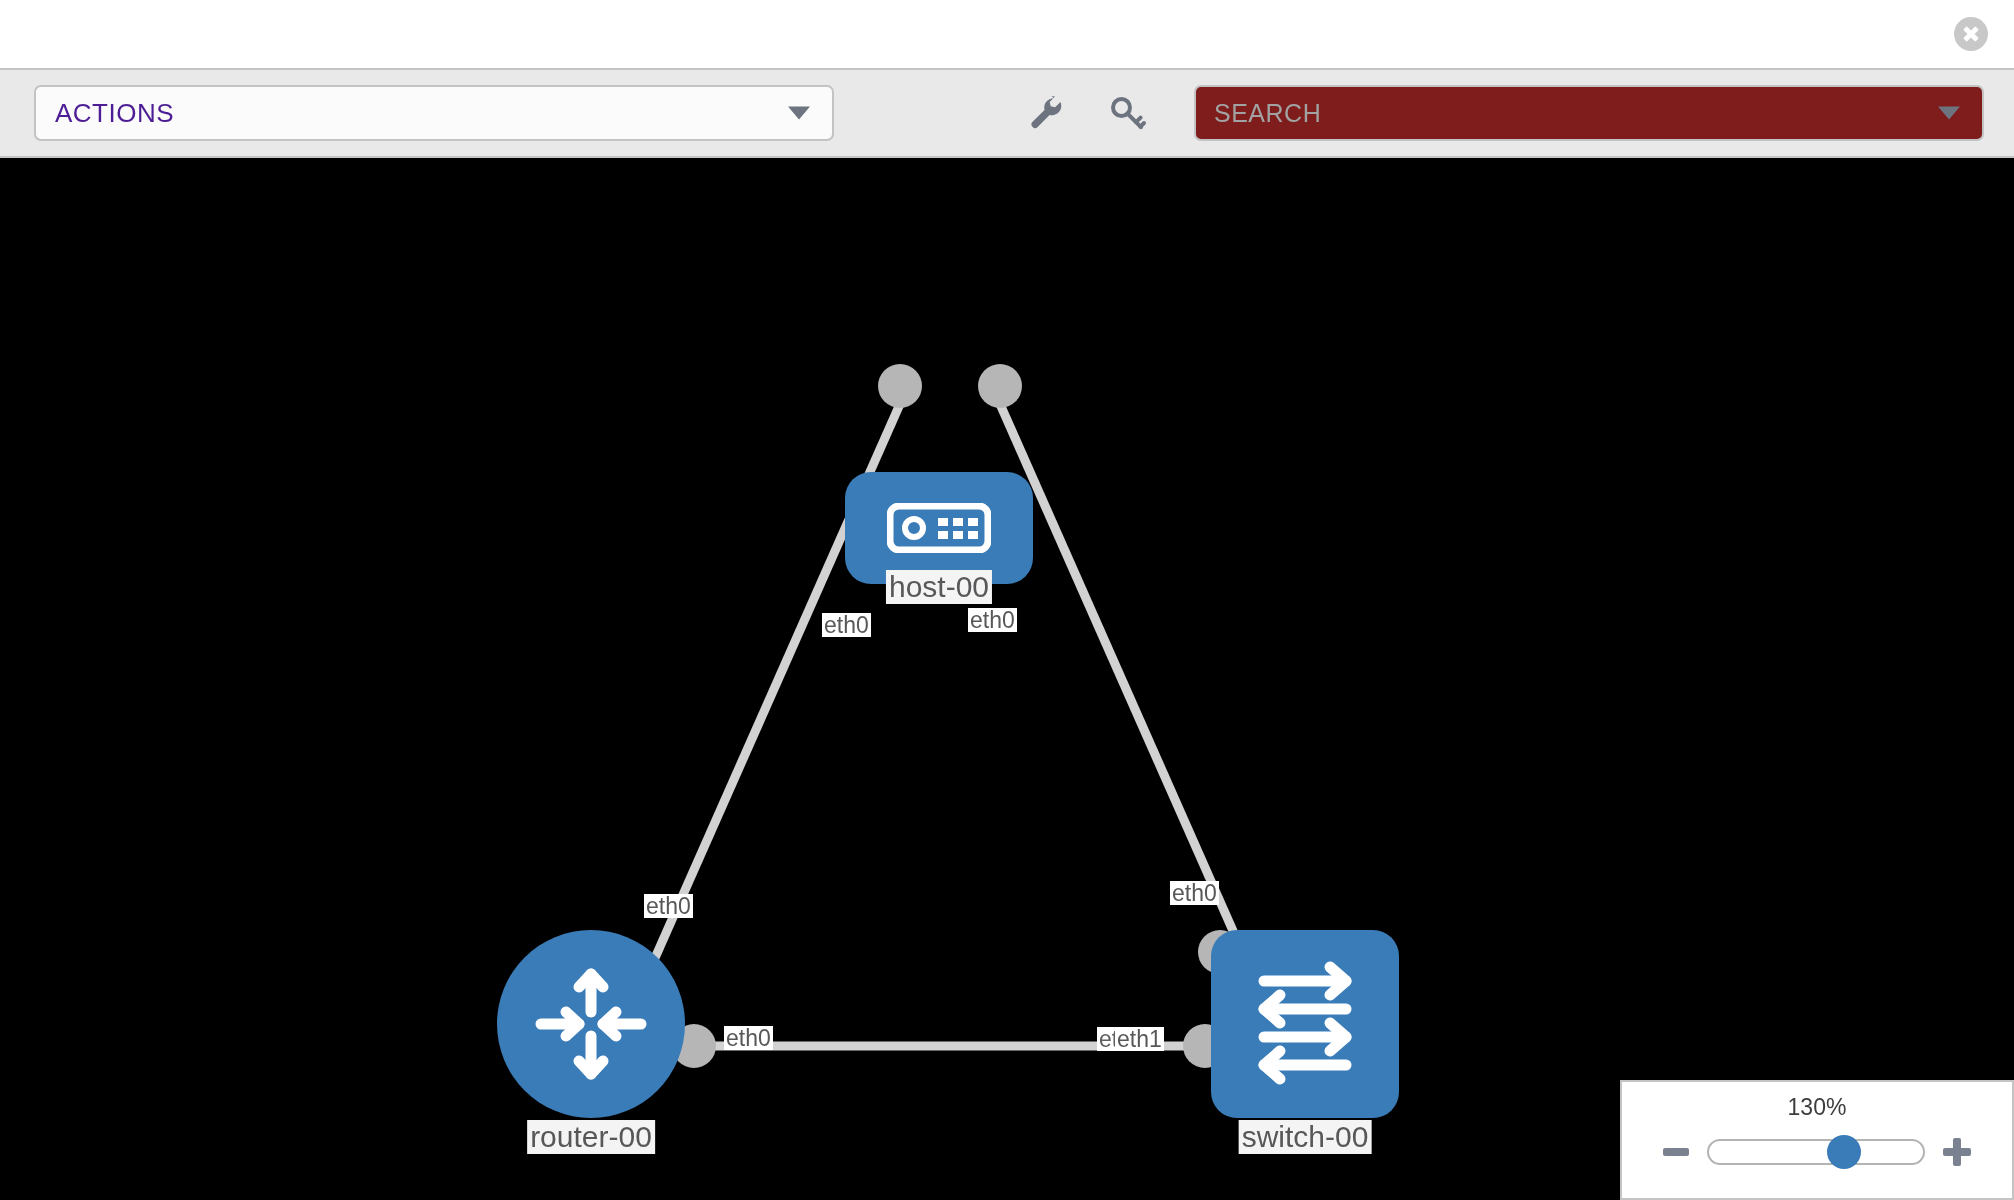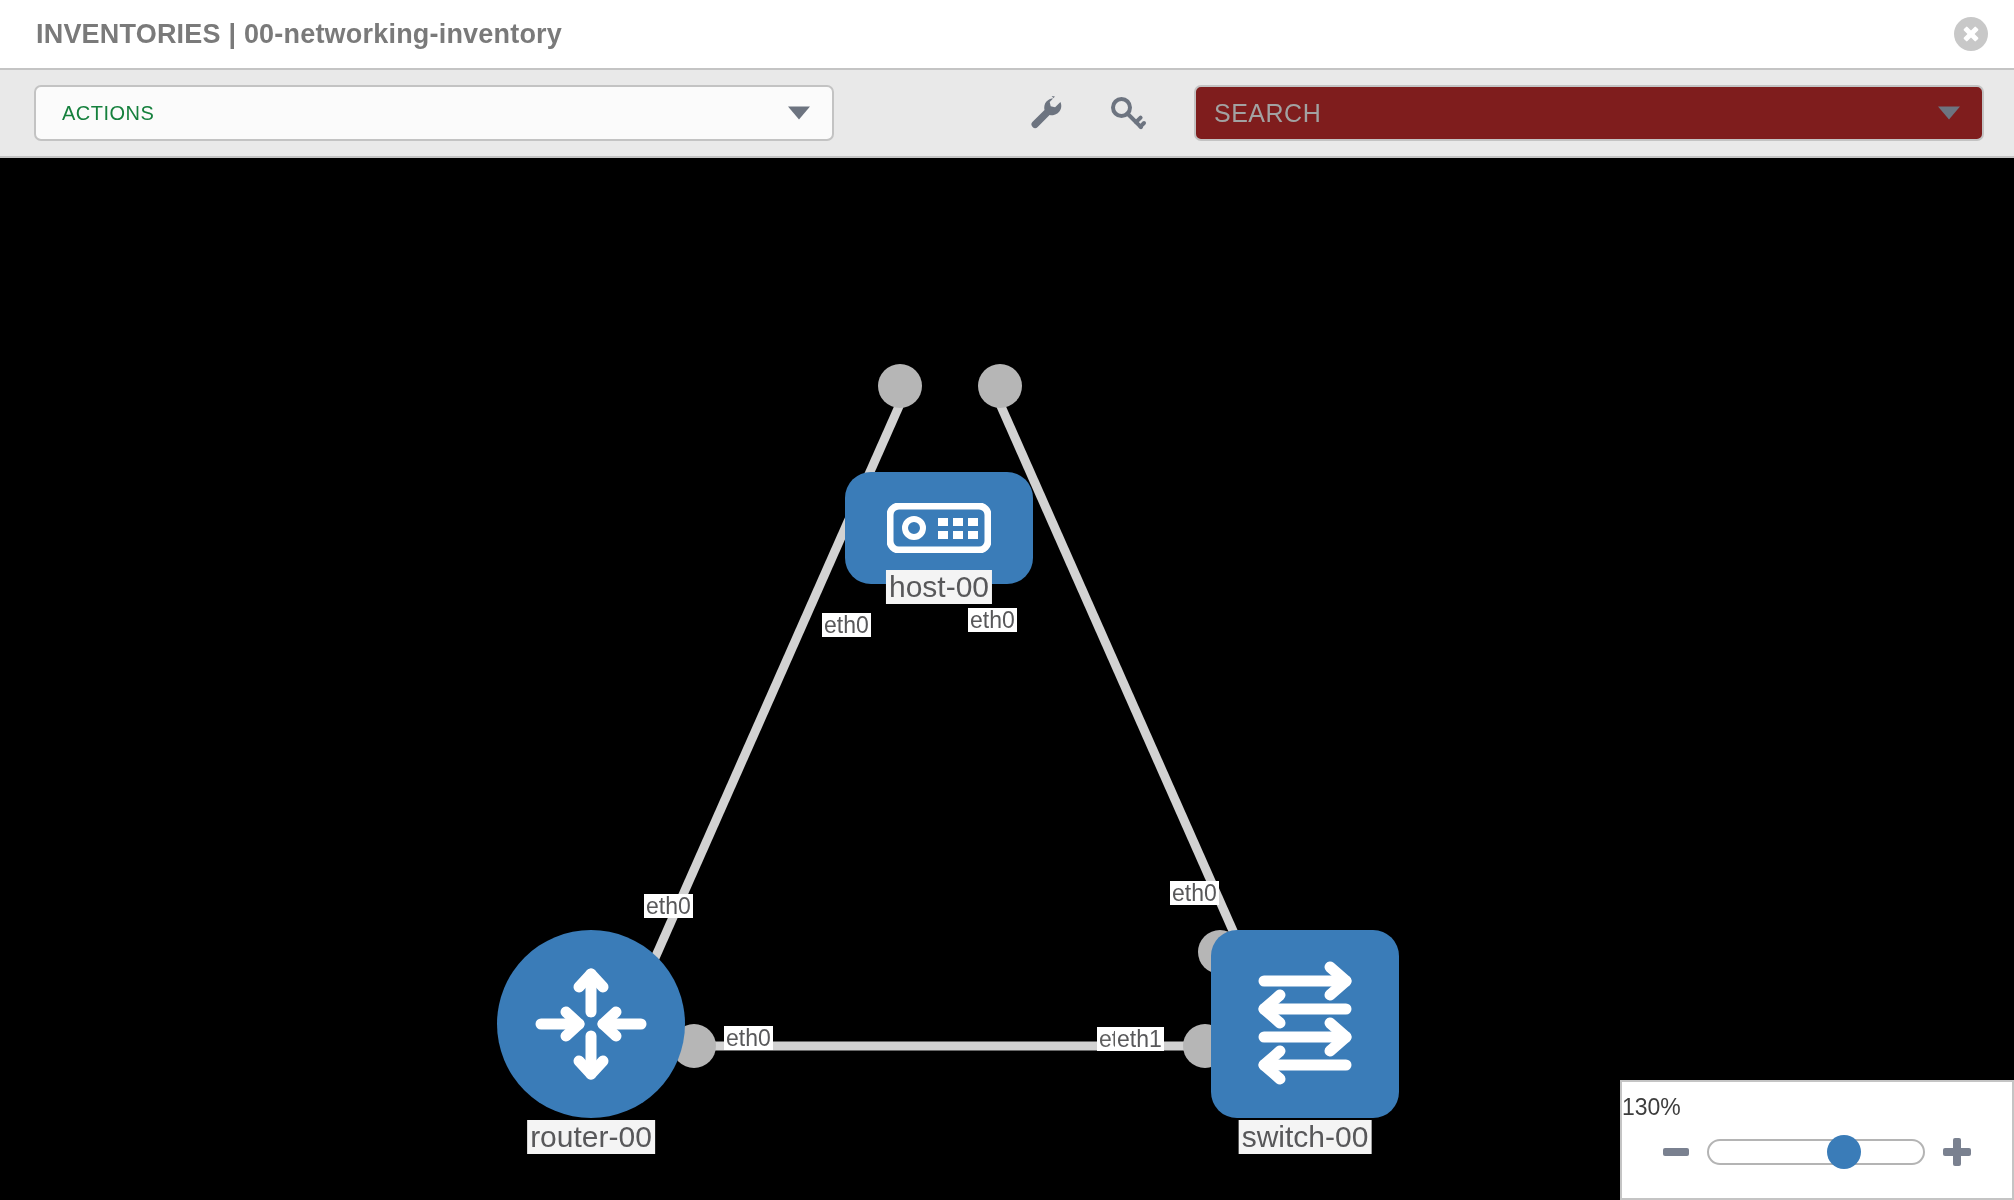--- a/index.html
+++ b/index.html
@@ -42,21 +42,21 @@
     border-bottom: 2px solid #c4c4c4;
     display: flex; align-items: center;
   }
   .dropdown {
     position: relative; margin-left: 34px;
     width: 800px; height: 56px;
     background: #fbfbfb; border: 2px solid #c3c3c3; border-radius: 7px;
     display: flex; align-items: center; cursor: pointer;
   }
   .dropdown-label {
-    margin-left: 26px; font-size: 20px; color: #15803d; letter-spacing: 0.5px;
+    margin-left: 19px; font-size: 26px; color: #4c1d95; letter-spacing: 0.5px;
   }
   .caret {
     position: absolute; right: 22px; top: 50%; transform: translateY(-50%);
     width: 0; height: 0;
     border-left: 11px solid transparent; border-right: 11px solid transparent;
     border-top: 13px solid #6d7480;
   }
   .tool-icons { display: flex; align-items: center; margin-left: 190px; gap: 38px; }
   .icon-btn { width: 44px; height: 44px; cursor: pointer; display:flex; align-items:center; justify-content:center; }
   .icon-btn svg { display: block; }
@@ -111,21 +111,21 @@
   .edge-label.dim { color: #5f5f5f; }
 
   
   .zoom-panel {
     position: absolute; left: 1620px; top: 1080px;
     width: 394px; height: 120px;
     background: #ffffff; border: 2px solid #c4c4c4;
   }
   .zoom-value {
     position: absolute; top: 12px; left: 0; width: 100%;
-    text-align: left; font-size: 23px; color: #3d3d3d;
+    text-align: center; font-size: 23px; color: #3d3d3d;
   }
   .zoom-row {
     position: absolute; top: 48px; left: 0; width: 100%; height: 44px;
     display: flex; align-items: center; justify-content: center; gap: 18px;
   }
   .zoom-minus {
     width: 26px; height: 8px; background: #7a8190; border-radius: 2px; cursor: pointer;
   }
   .zoom-plus { position: relative; width: 28px; height: 28px; cursor: pointer; }
   .zoom-plus::before, .zoom-plus::after {
@@ -141,21 +141,20 @@
     position: absolute; top: 50%; width: 34px; height: 34px; border-radius: 50%;
     background: #3a7cb8; transform: translate(-50%,-50%); cursor: pointer;
   }
 </style>
 </head>
 <body>
 
 <div id="app">
 
   <div class="header">
-    <div class="header-title">INVENTORIES | 00-networking-inventory</div>
     <div class="close-btn"></div>
   </div>
 
   <div class="toolbar">
 
     <div class="dropdown">
       <span class="dropdown-label">ACTIONS</span>
       <span class="caret"></span>
     </div>
 

